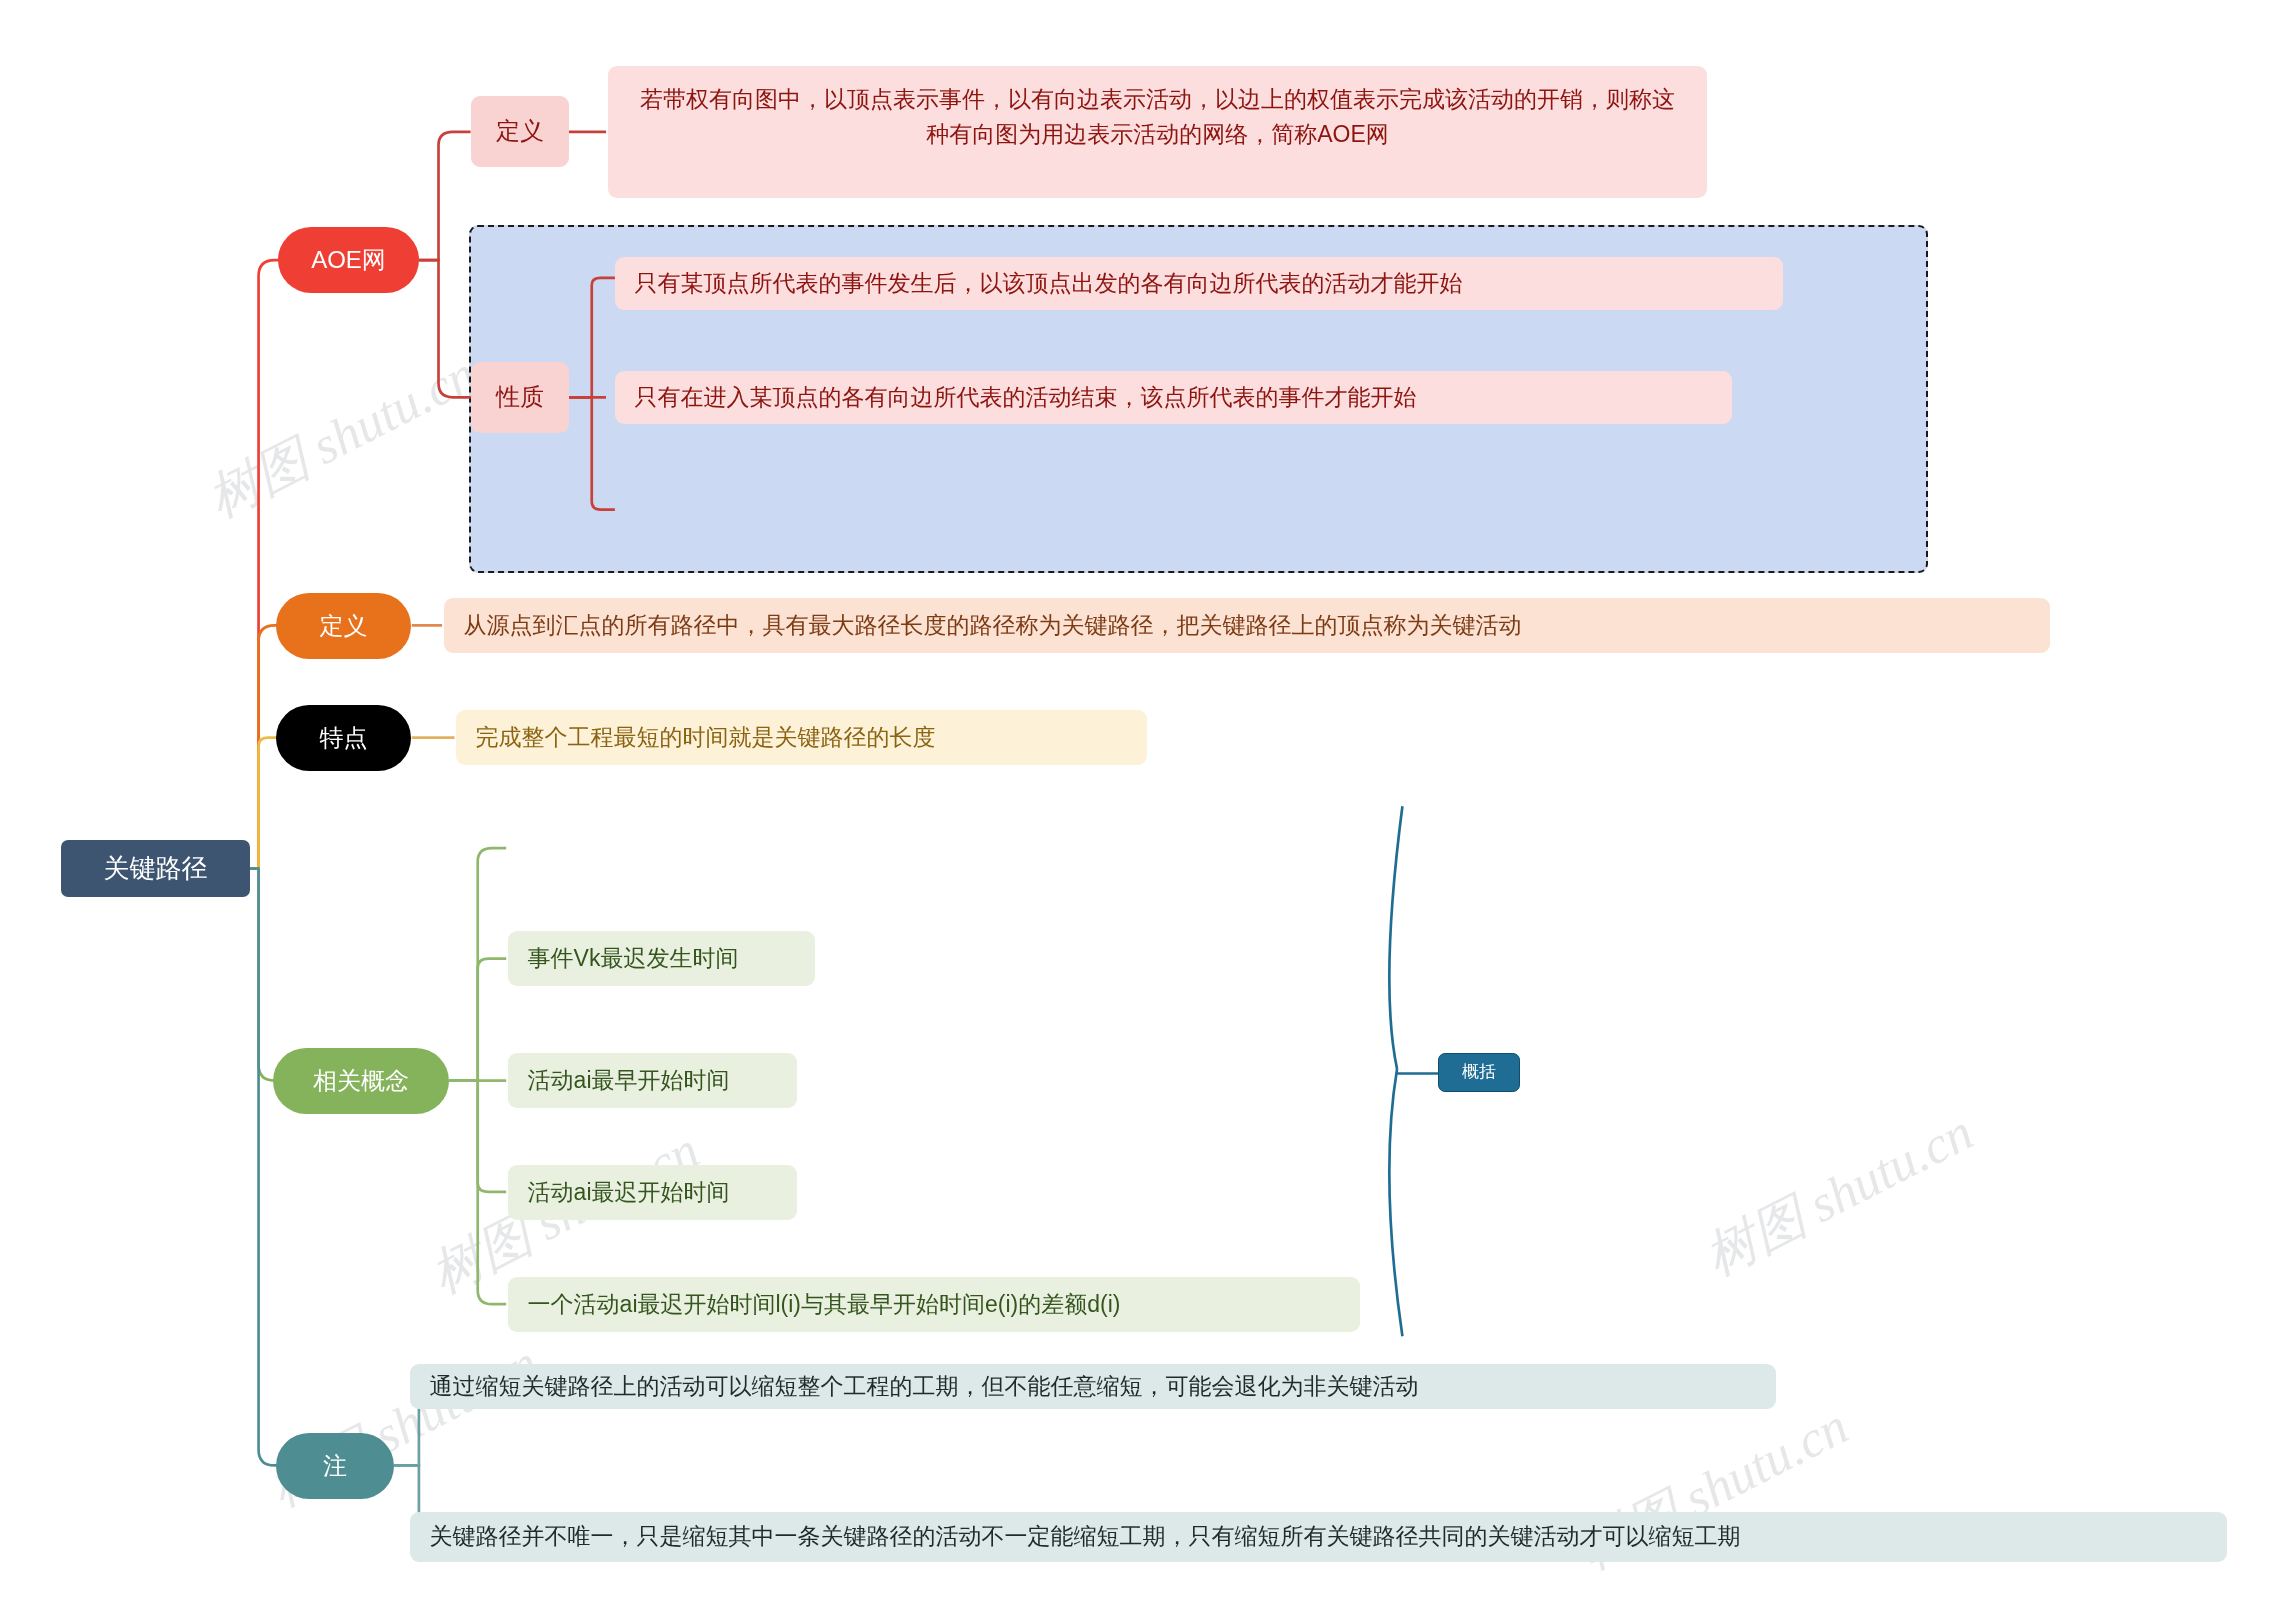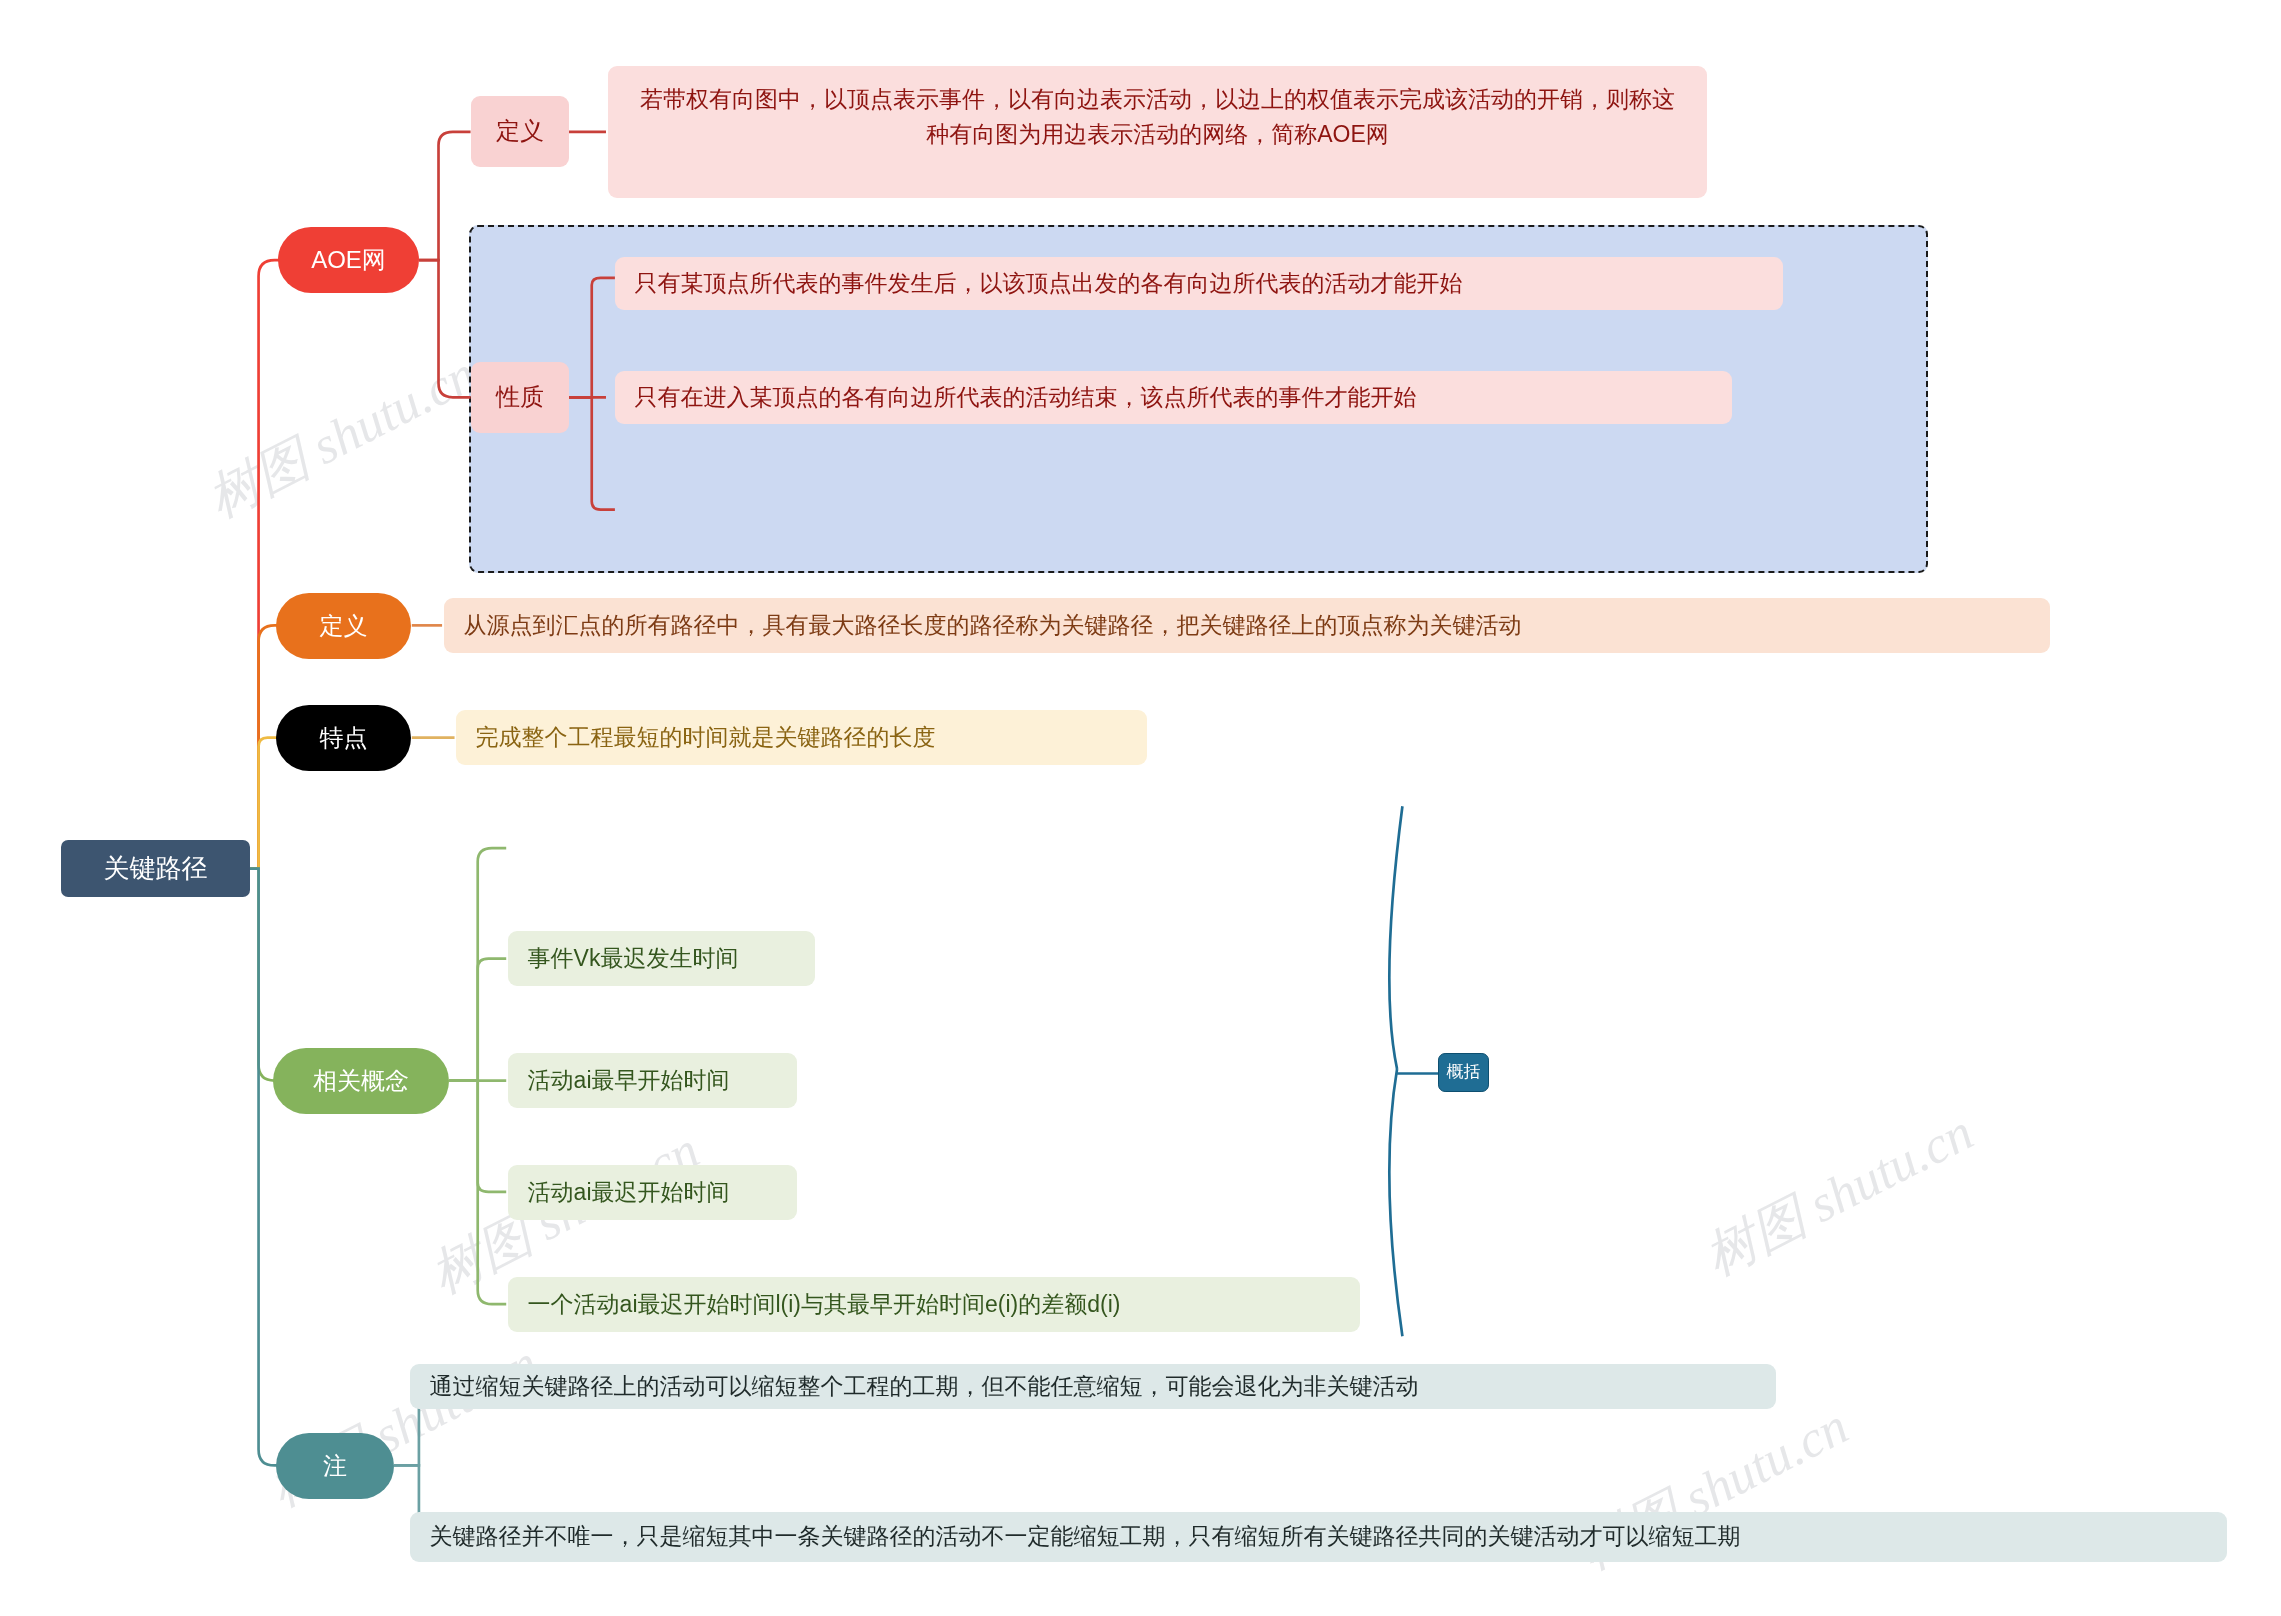--- a/index.html
+++ b/index.html
@@ -236,21 +236,21 @@
   </div>
 
   <div class="node leaf leaf-green" style="left:508px; top:1165px; width:289px; height:55px;">
     <span>活动ai最迟开始时间</span>
   </div>
 
   <div class="node leaf leaf-green" style="left:508px; top:1277px; width:852px; height:55px;">
     <span>一个活动ai最迟开始时间l(i)与其最早开始时间e(i)的差额d(i)</span>
   </div>
 
-  <div class="node summary" style="left:1438px; top:1053px; width:51px; height:39px;font-family:Liberation Serif, serif;">
+  <div class="node summary" style="left:1438px; top:1053px; width:82px; height:39px;font-family:Liberation Serif, serif;">
     <span>概括</span>
   </div>
 
   <div class="node topic topic-note" style="left:276px; top:1433px; width:118px; height:66px;">
     <span>注</span>
   </div>
 
   <div class="node leaf leaf-teal" style="left:410px; top:1364px; width:1366px; height:45px;">
     <span>通过缩短关键路径上的活动可以缩短整个工程的工期，但不能任意缩短，可能会退化为非关键活动</span>
   </div>

